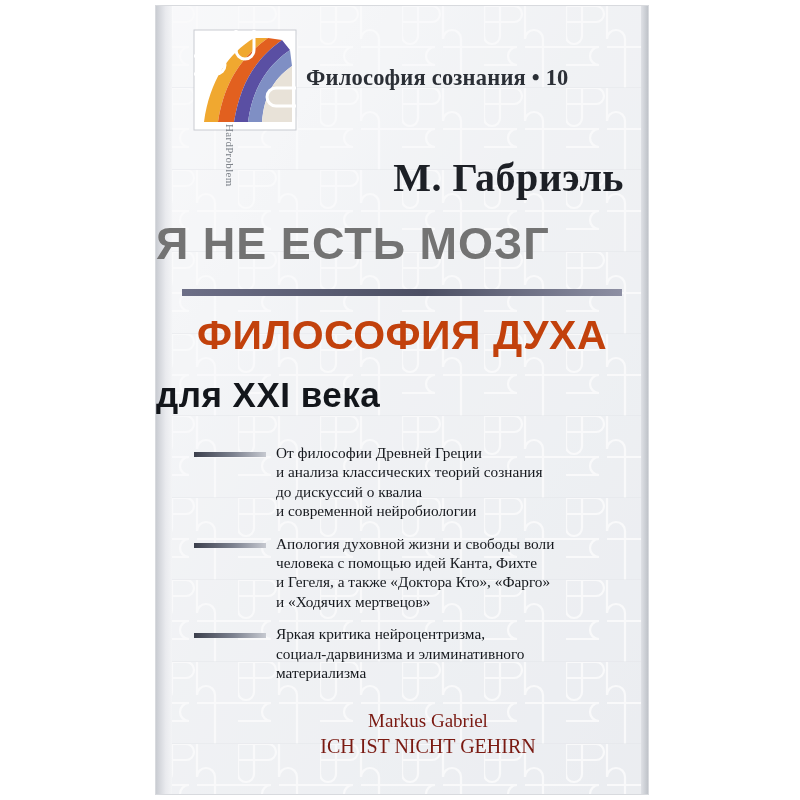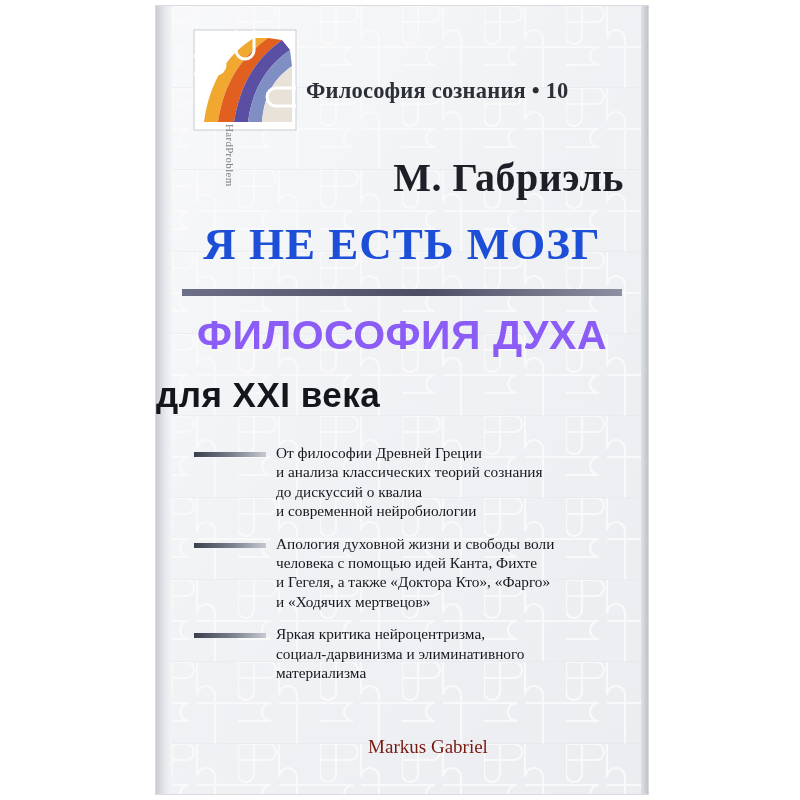--- a/index.html
+++ b/index.html
@@ -53,60 +53,59 @@
     position:absolute;left:54px;top:96px;
     font-family:"Liberation Serif", serif;
     font-size:11px;color:#7a7f86;
     transform:rotate(90deg);
     transform-origin:left top;
     white-space:nowrap;
     letter-spacing:.3px;
   }
 
   .series-line{
-    position:absolute;left:150px;top:72px;width:330px;
+    position:absolute;left:150px;top:59px;width:330px;
     text-align:left;
     font-family:"Liberation Serif", serif;
     font-weight:bold;
     font-size:22.5px;
     color:#2b2f36;
     letter-spacing:.2px;
   }
 
   .author{
     position:absolute;left:0;right:24px;top:148px;
     text-align:right;
     font-family:"Liberation Serif", serif;
     font-weight:bold;
     font-size:40px;
     color:#1d2026;
     letter-spacing:.5px;
   }
 
   .title1{
     position:absolute;left:0;right:0;top:212px;
-    text-align:center;
-    font-family:Liberation Serif, serif;
+    font-family:Liberation Sans, sans-serif;
     font-weight:bold;
     font-size:45px;
-    color:#1d4ed8;
+    color:#737373;
     letter-spacing:1px;
   }
   .rule{
     position:absolute;left:26px;right:26px;top:283px;
     height:7px;
     background:linear-gradient(90deg,#6d6f87 0%, #4c4f63 55%, #8d8fa3 100%);
   }
   .title2{
     position:absolute;left:0;right:0;top:306px;
     text-align:center;
     font-family:"Liberation Sans", sans-serif;
     font-weight:bold;
     font-size:41px;
-    color:#8b5cf6;
+    color:#c2410c;
     letter-spacing:.5px;
   }
   .title3{
     position:absolute;left:0;right:0;top:369px;
     text-align:left;
     font-family:"Liberation Sans", sans-serif;
     font-weight:bold;
     font-size:35px;
     color:#13161b;
     letter-spacing:.5px;
@@ -228,17 +227,18 @@
         </div>
         <div class="bullet">
           <span class="dash"></span>
           <p>Яркая критика нейроцентризма,<br>социал-дарвинизма и элиминативного<br>материализма</p>
         </div>
       </div>
 
 
       <div class="orig">
         <div class="l1">Markus Gabriel</div>
+        <div class="l2">ICH IST NICHT GEHIRN</div>
       </div>
 
     </div>
   </div>
 </div>
 
 </body></html>

